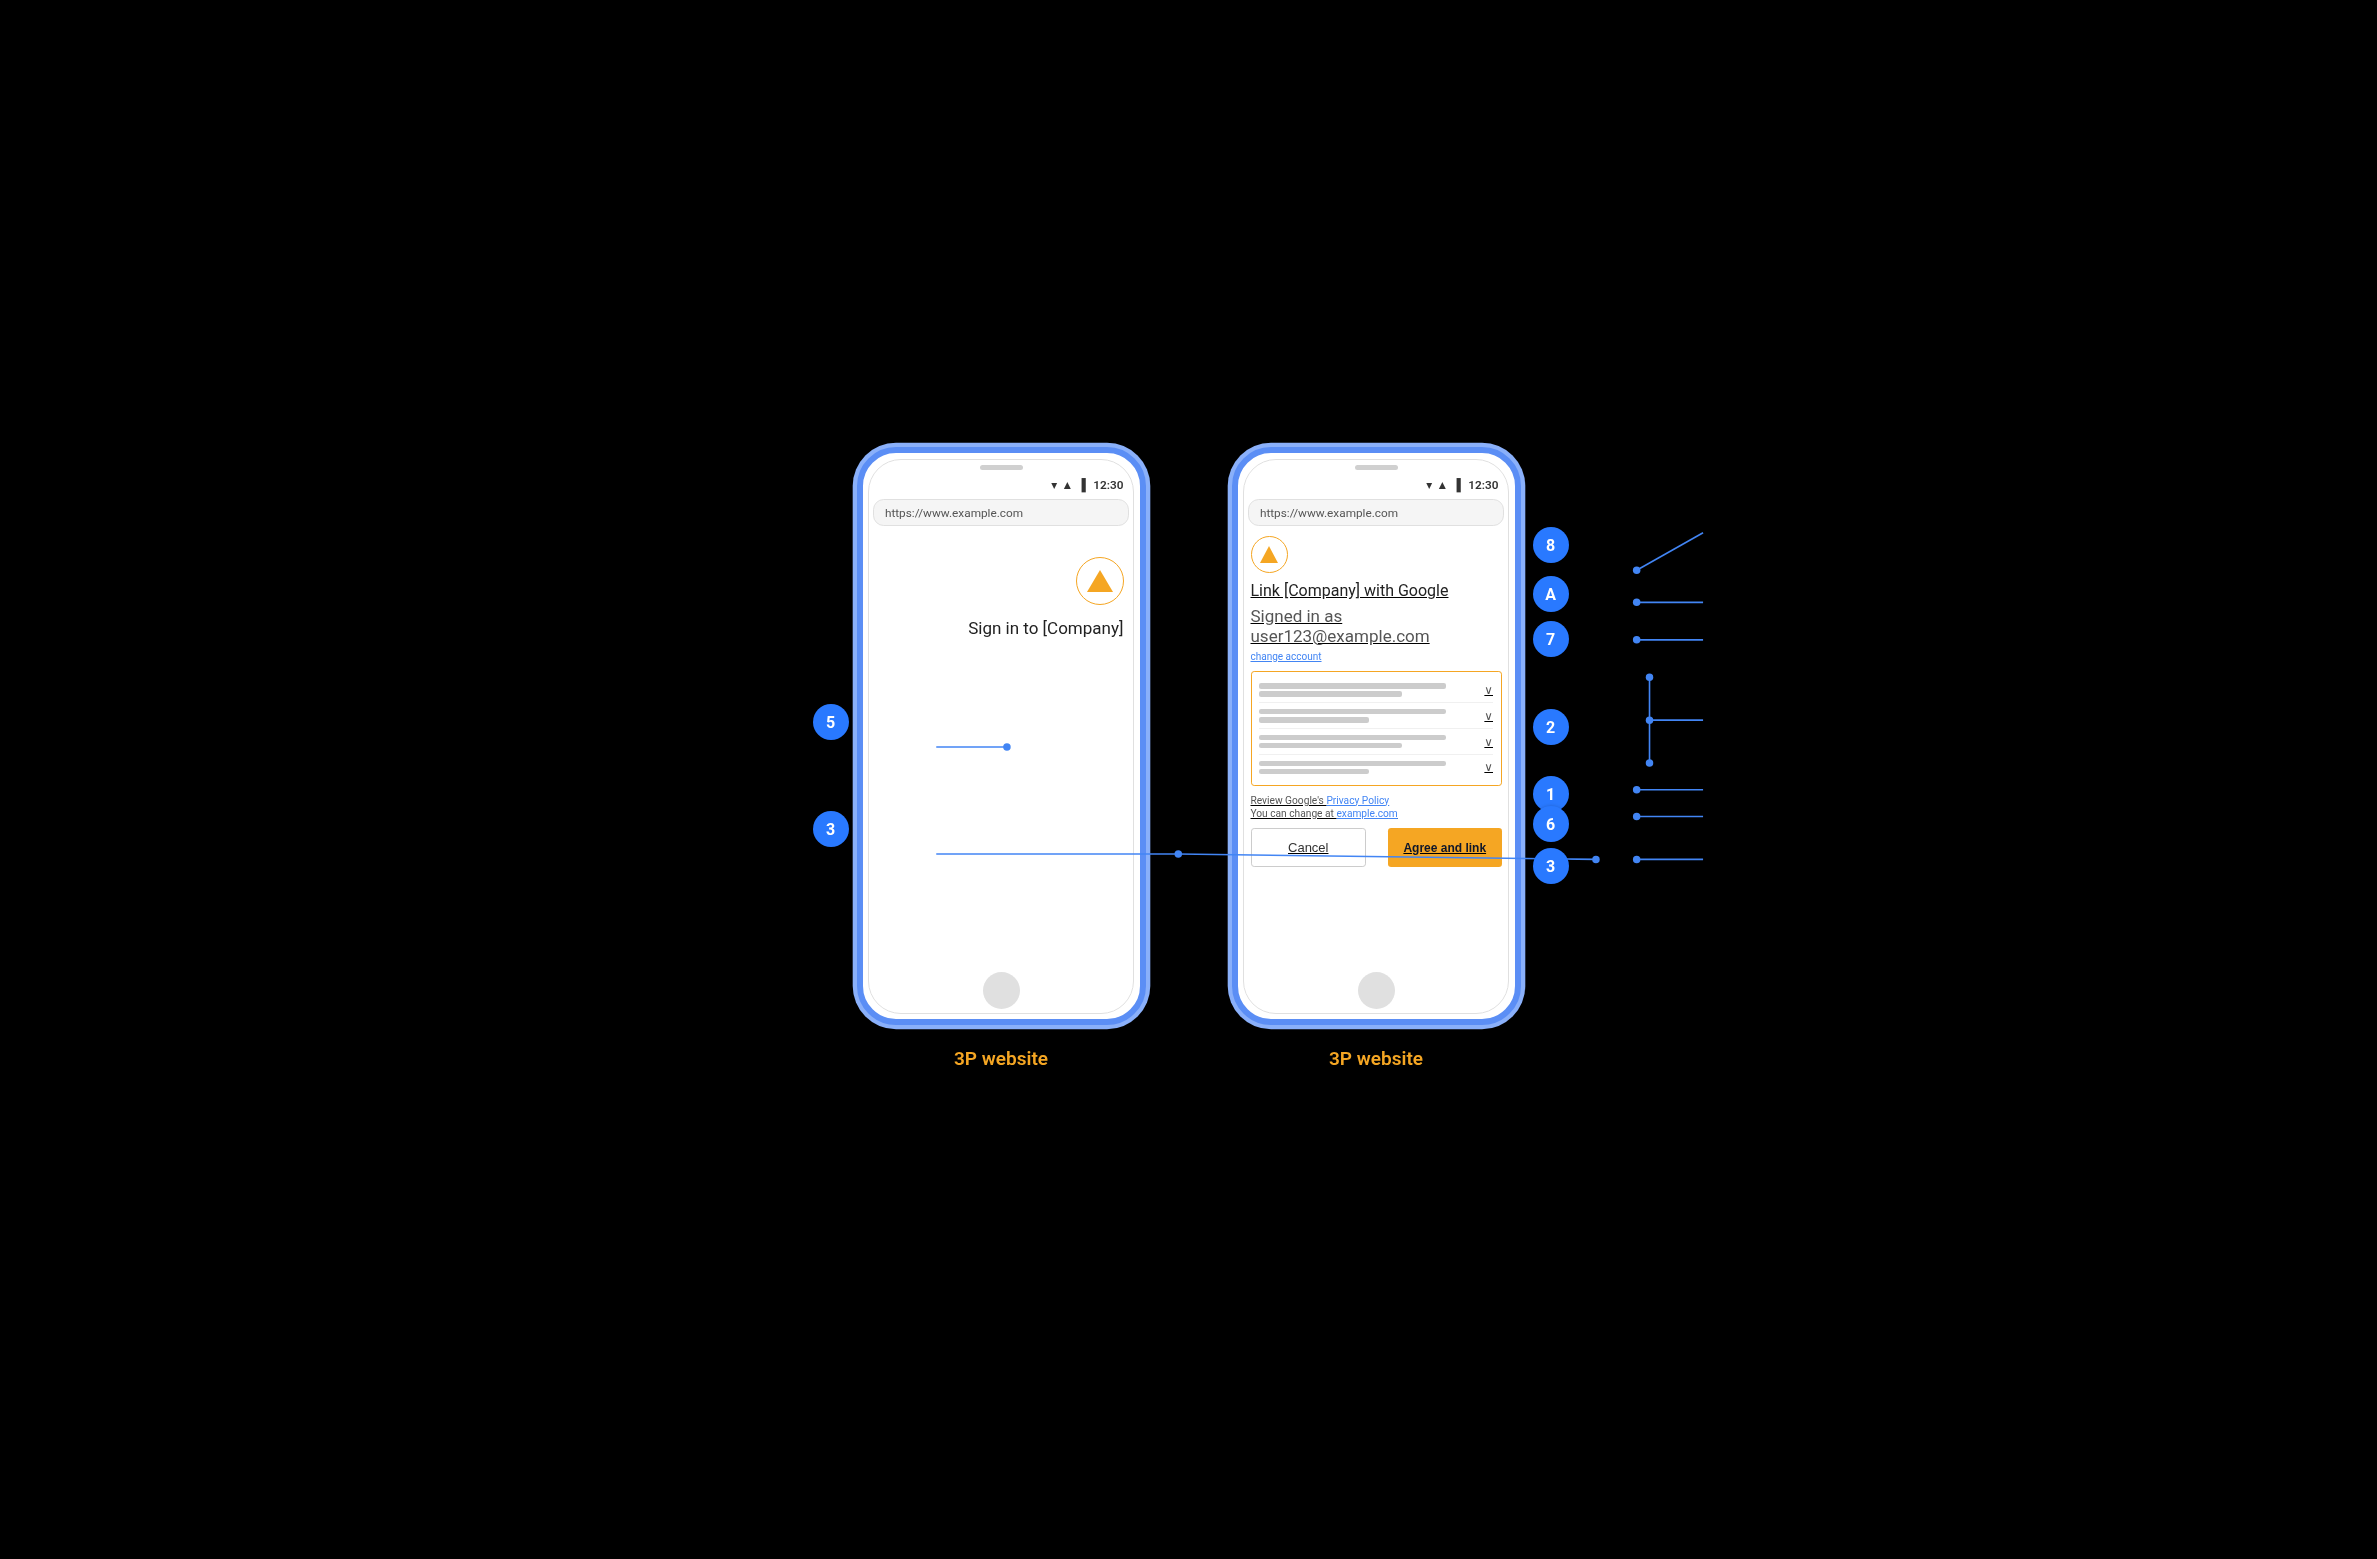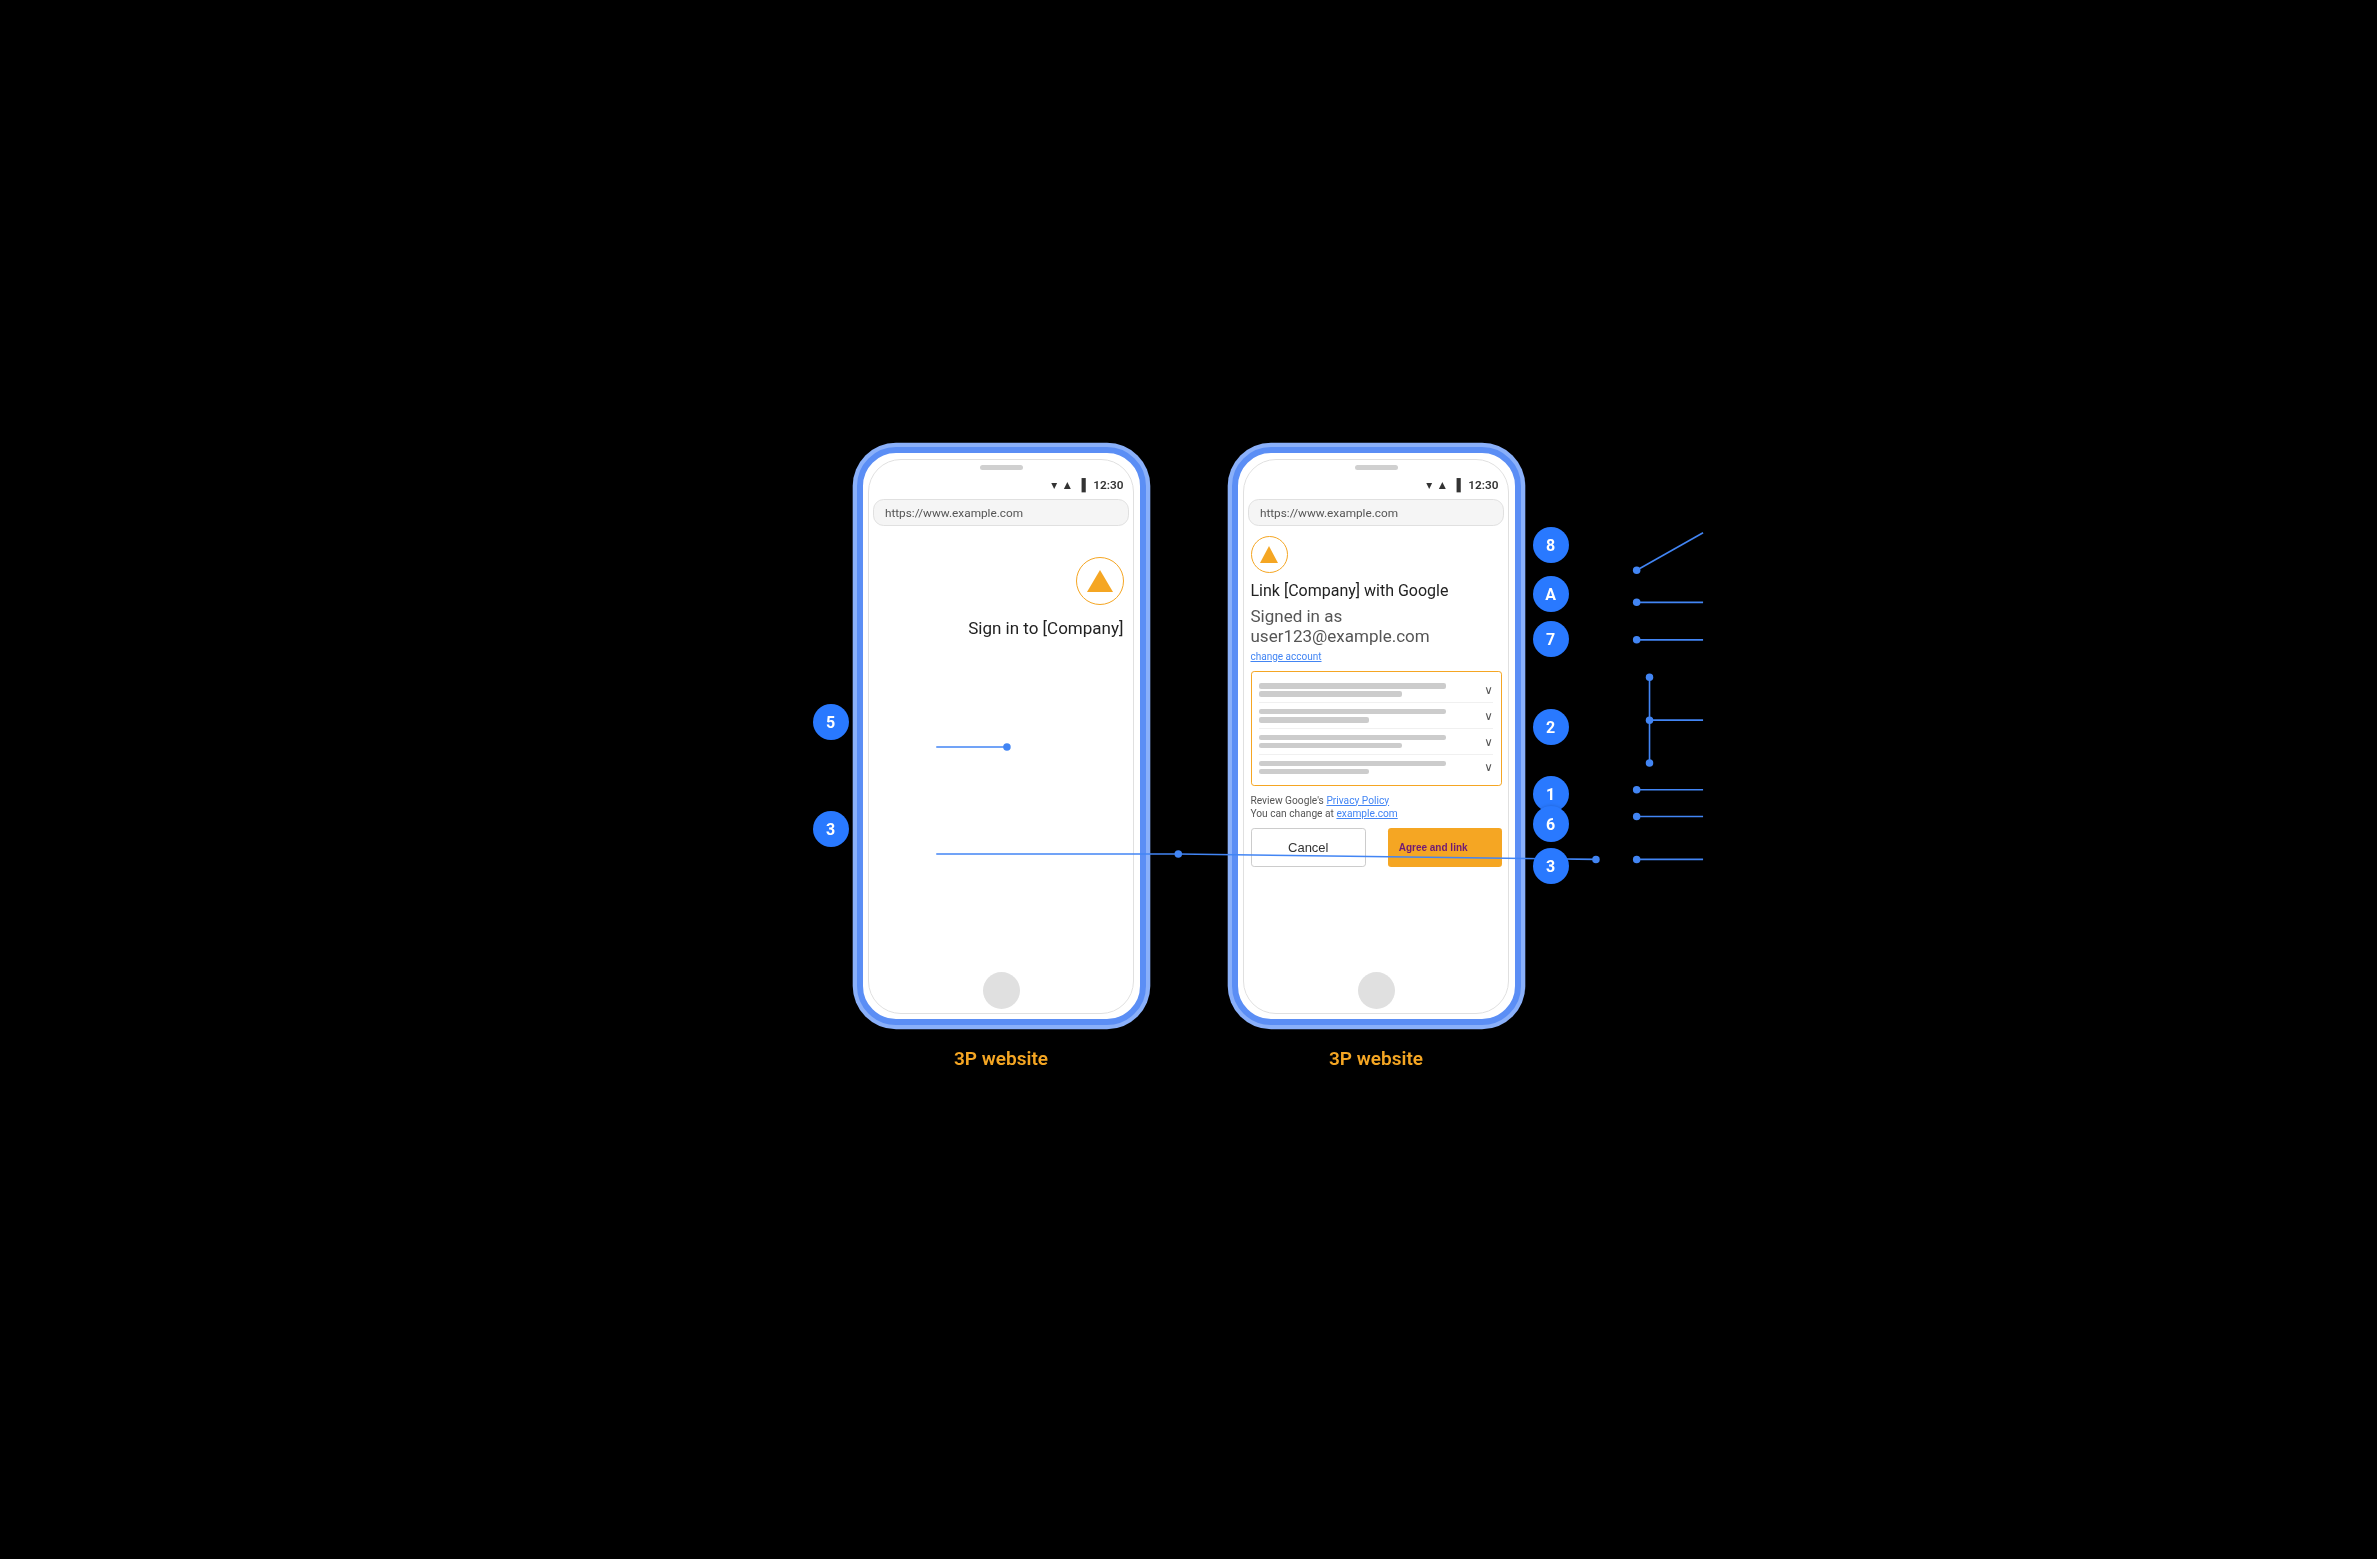--- a/index.html
+++ b/index.html
@@ -192,20 +192,21 @@
       width: 37px;
       height: 37px;
       border-radius: 50%;
       background: #e0e0e0;
       margin: 10.7px auto;
     }
     
     .link-screen {
       width: 100%;
       padding: 5.4px 10.7px;
+      text-decoration: underline;
     }
     .company-logo-small {
       width: 37px;
       height: 37px;
       border-radius: 50%;
       border: 1.6px solid #f5a623;
       display: flex;
       align-items: center;
       justify-content: center;
       margin-bottom: 8.6px;
@@ -303,25 +304,25 @@
       color: #333;
       cursor: pointer;
       text-align: center;
     }
     .agree-btn {
       flex: 1;
       padding: 10.7px;
       background: #f5a623;
       border: none;
       border-radius: 3.2px;
-      font-size: 10px;
+      font-size: 12px;
       font-weight: 600;
-      color: #701a75;
+      color: #0f172a;
       cursor: pointer;
-      text-align: left;
+      text-align: center;
     }
     .phone-label {
       font-size: 19px;
       font-weight: 600;
       color: #f5a623;
       margin-top: 21.4px;
     }
     
     .annotation-circle {
       width: 36px;

